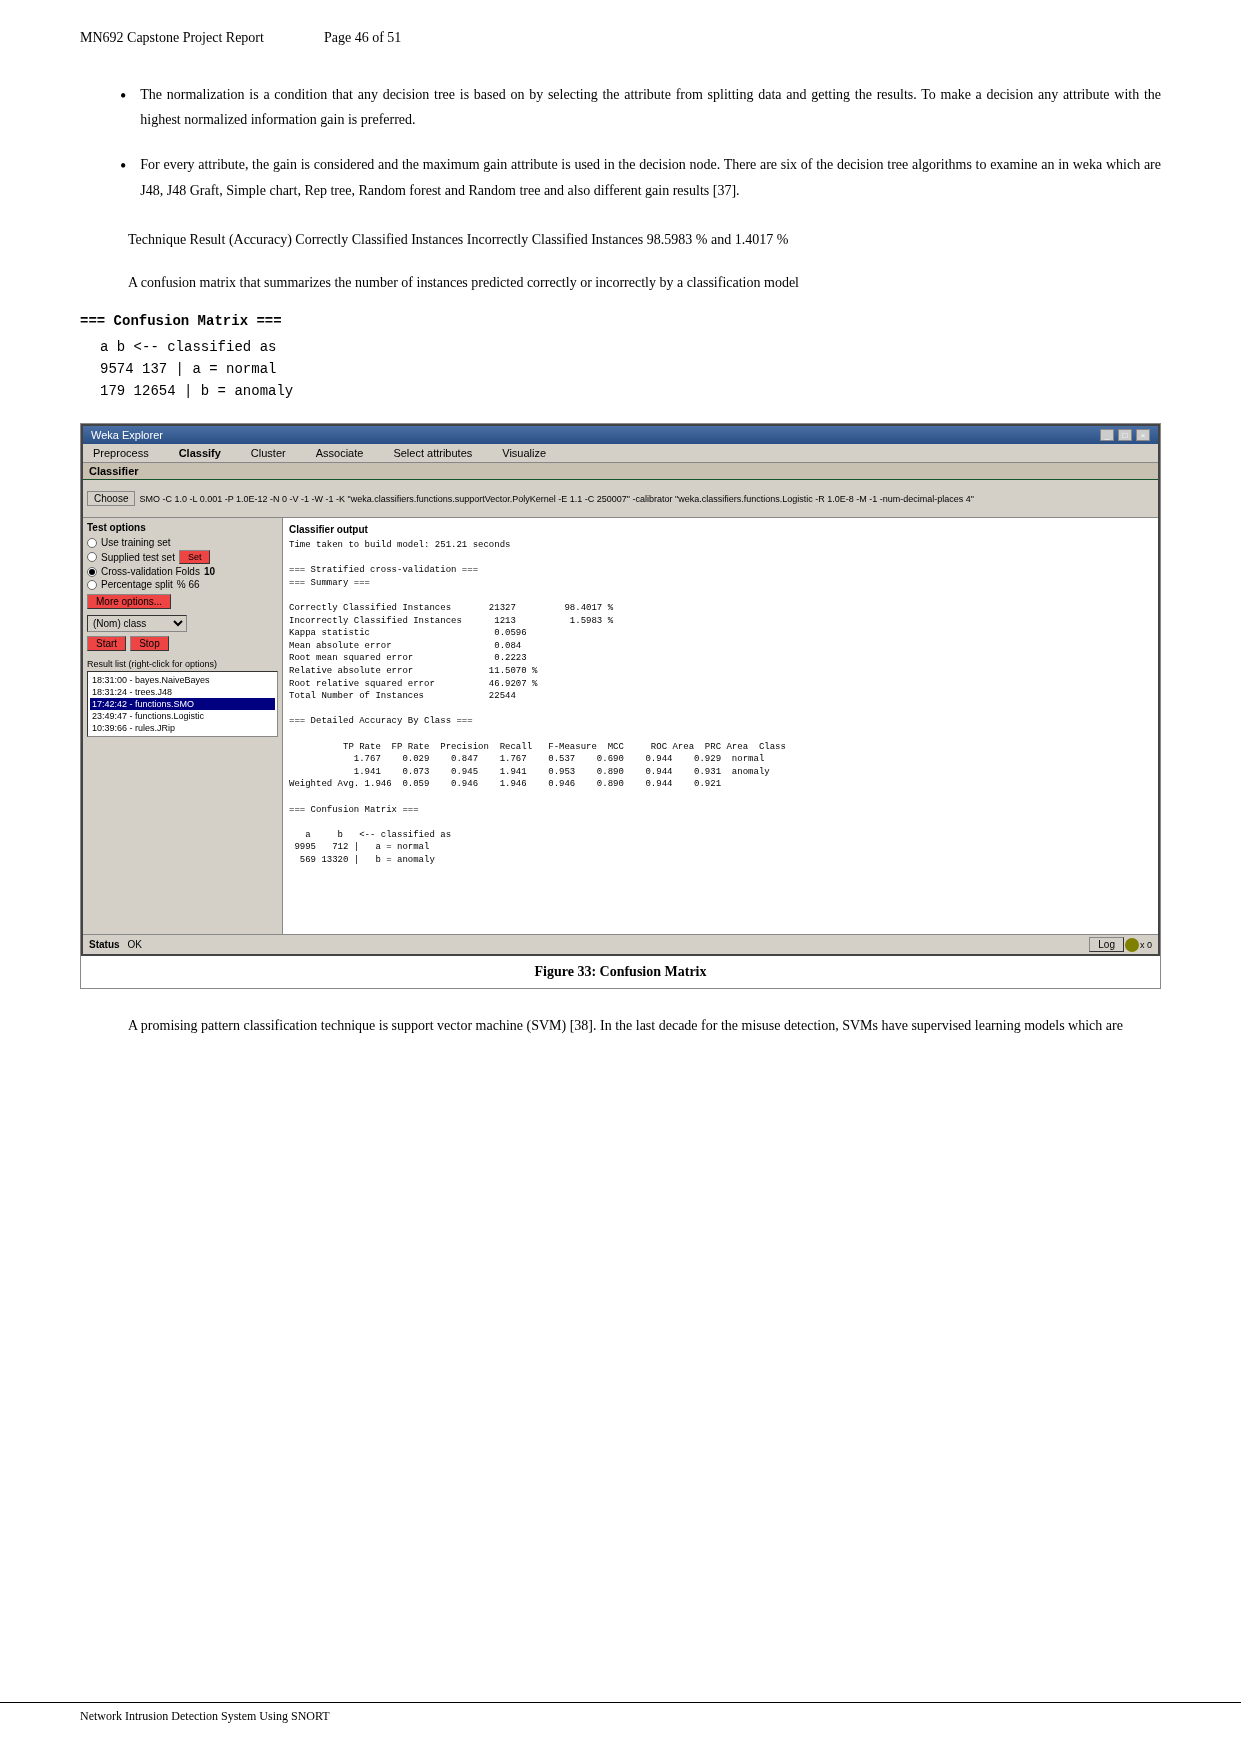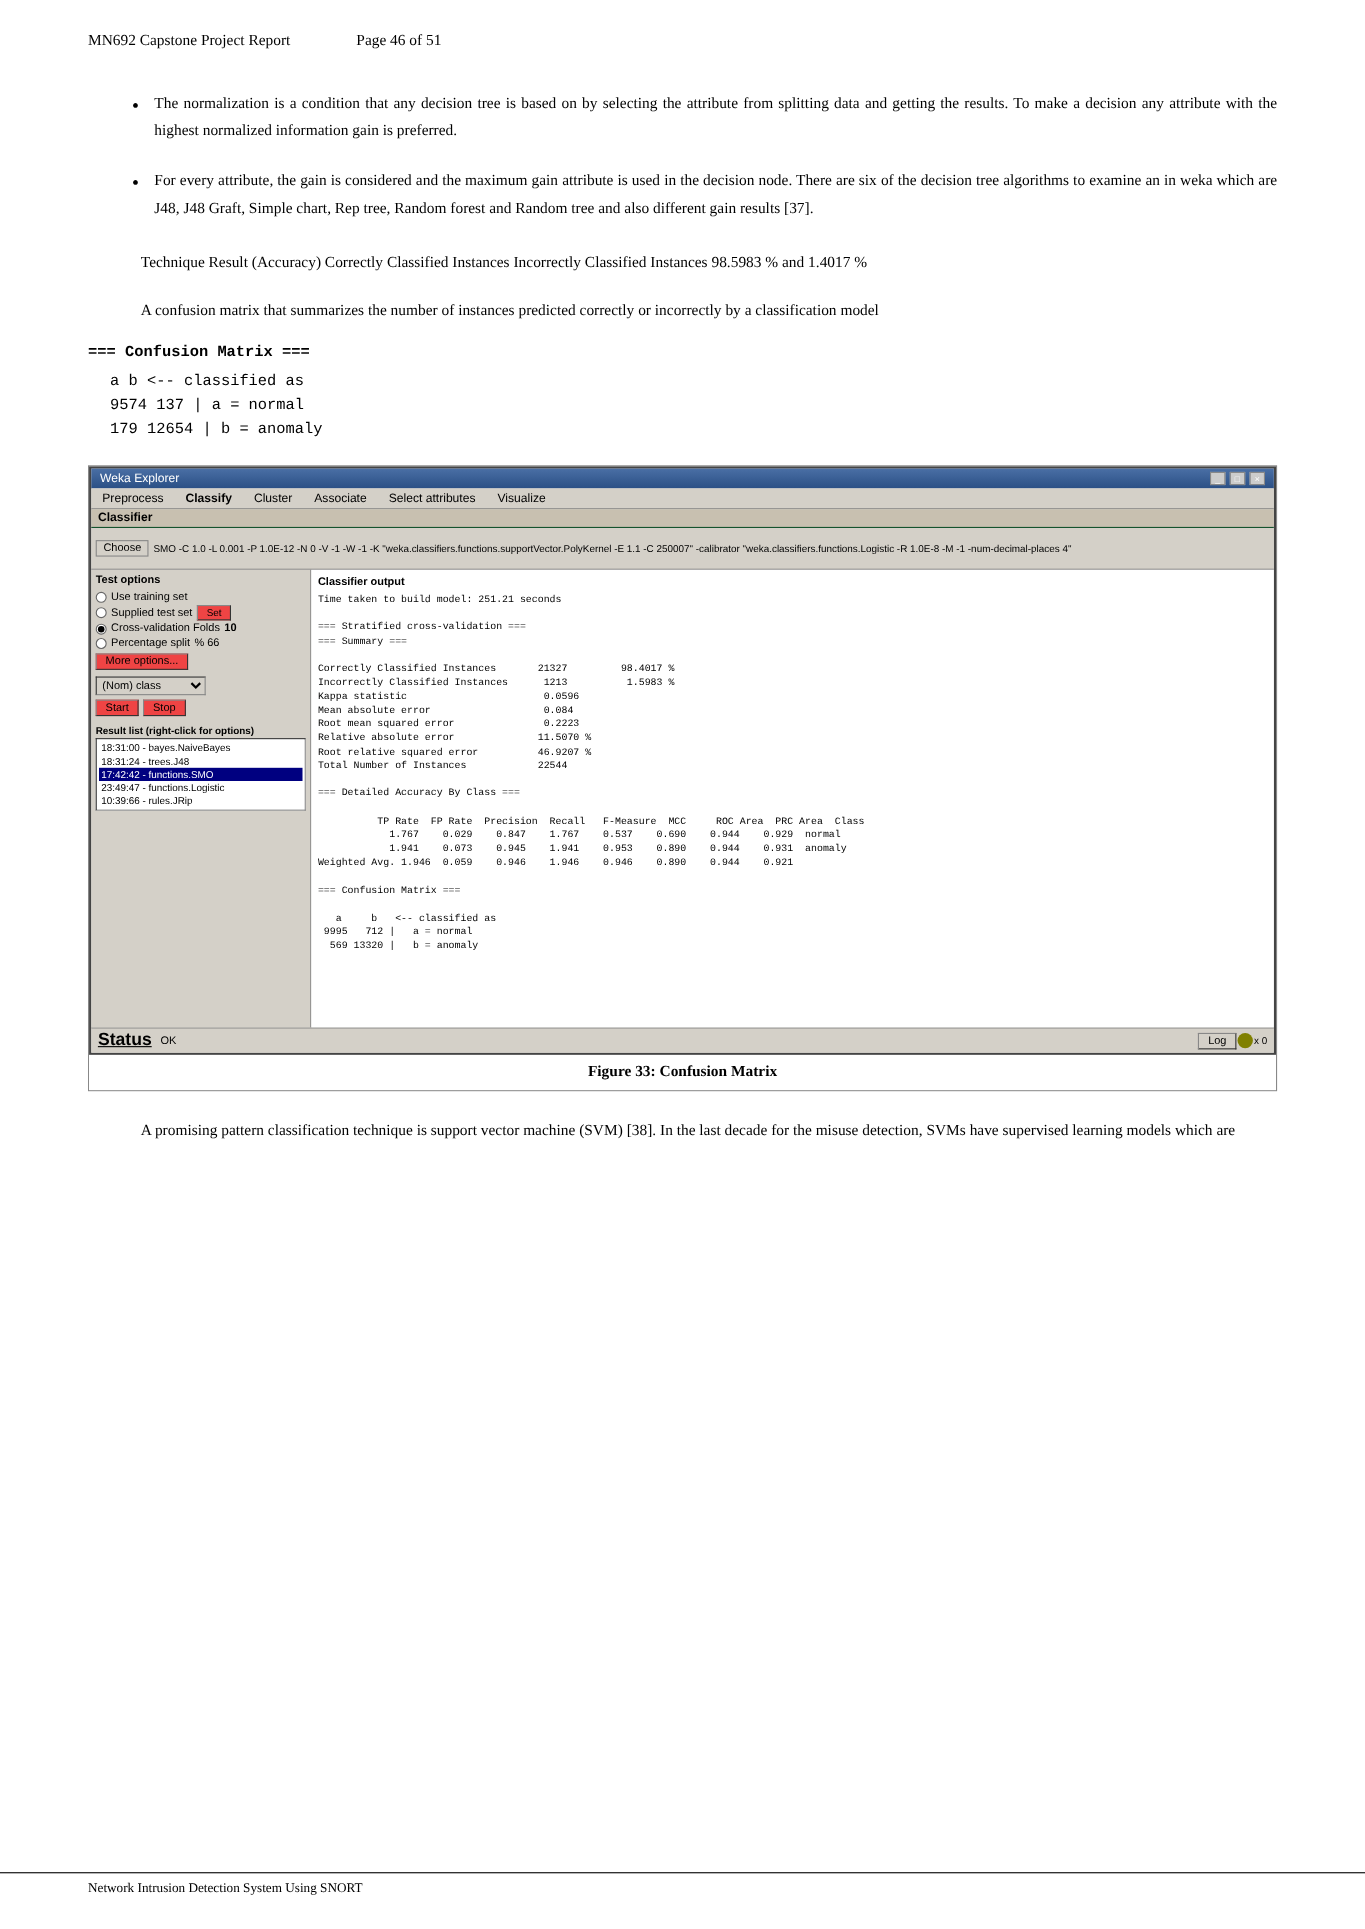--- a/index.html
+++ b/index.html
@@ -110,21 +110,21 @@
       display: flex;
       align-items: center;
       justify-content: center;
       cursor: pointer;
     }
     .weka-menu-bar {
       background: #d4d0c8;
       border-bottom: 1px solid #888;
       padding: 2px 4px;
       display: flex;
-      gap: 8px;
+      gap: 18px;
     }
     .weka-menu-item {
       padding: 1px 6px;
       font-size: 11px;
       cursor: pointer;
     }
     .weka-section-label {
       background: #c8c0b0;
       font-size: 11px;
       font-weight: bold;
@@ -366,21 +366,21 @@
         </div>
         <div style="margin-bottom:4px;">
           <select class="select-box">
             <option>(Nom) class</option>
           </select>
         </div>
         <div style="display:flex; gap:4px; margin-bottom:8px;">
           <button class="weka-btn">Start</button>
           <button class="weka-btn">Stop</button>
         </div>
-        <div style="font-size:9px; font-weight:bold; margin-bottom:2px;">Result list (right-click for options)</div>
+        <div style="font-size:9px; font-weight:normal; margin-bottom:2px;">Result list (right-click for options)</div>
         <div class="weka-listbox">
           <div class="weka-listbox-item">18:31:00 - bayes.NaiveBayes</div>
           <div class="weka-listbox-item">18:31:24 - trees.J48</div>
           <div class="weka-listbox-item selected">17:42:42 - functions.SMO</div>
           <div class="weka-listbox-item">23:49:47 - functions.Logistic</div>
           <div class="weka-listbox-item">10:39:66 - rules.JRip</div>
         </div>
       </div>
 
       <div class="weka-right-panel">
@@ -410,21 +410,21 @@
 
    a     b   &lt;-- classified as
  9995   712 |   a = normal
   569 13320 |   b = anomaly
 </div>
       </div>
     </div>
 
     <div class="weka-bottom-bar">
       <div style="display:flex; align-items:center; gap:8px;">
-        <span style="font-weight:bold; font-size:16px;text-decoration:underline;">Status</span>
+        <span style="font-weight:bold; font-size:10px;">Status</span>
         <span>OK</span>
       </div>
       <div style="display:flex; align-items:center; gap:1px;">
         <button class="weka-log-btn">Log</button>
         <div class="weka-status-circle"></div>
         <span style="font-size:9px;">x 0</span>
       </div>
     </div>
   </div>
 

